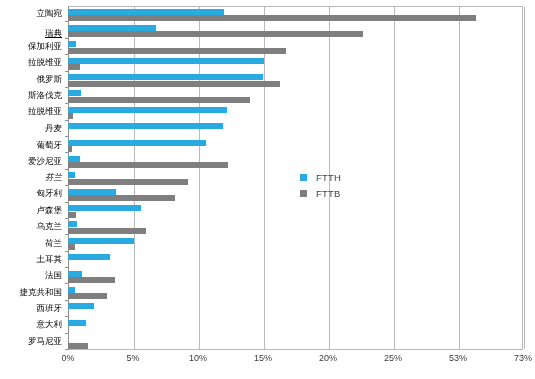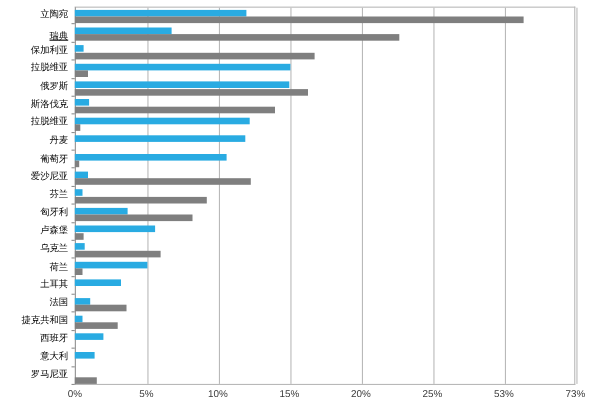--- a/index.html
+++ b/index.html
@@ -153,21 +153,21 @@
       <div class="y-label" style="top: 2.19048px;">立陶宛</div>
       <div class="y-label" style="top: 22px; text-decoration: underline;">瑞典</div>
       <div class="y-label" style="top: 34.9524px;">保加利亚</div>
       <div class="y-label" style="top: 51.3333px;">拉脱维亚</div>
       <div class="y-label" style="top: 67.7143px;">俄罗斯</div>
       <div class="y-label" style="top: 84.0952px;">斯洛伐克</div>
       <div class="y-label" style="top: 100.476px;">拉脱维亚</div>
       <div class="y-label" style="top: 116.857px;">丹麦</div>
       <div class="y-label" style="top: 134px;">葡萄牙</div>
       <div class="y-label" style="top: 149.619px;">爱沙尼亚</div>
-      <div class="y-label" style="top: 166px;">芬兰</div>
+      <div class="y-label" style="top: 166px; font-style: italic;">芬兰</div>
       <div class="y-label" style="top: 182.381px;">匈牙利</div>
       <div class="y-label" style="top: 198.762px;">卢森堡</div>
       <div class="y-label" style="top: 215.143px;">乌克兰</div>
       <div class="y-label" style="top: 231.524px;">荷兰</div>
       <div class="y-label" style="top: 247.905px;">土耳其</div>
       <div class="y-label" style="top: 264.286px;">法国</div>
       <div class="y-label" style="top: 280.667px;">捷克共和国</div>
       <div class="y-label" style="top: 297.048px;">西班牙</div>
       <div class="y-label" style="top: 313.429px;">意大利</div>
       <div class="y-label" style="top: 329.81px;">罗马尼亚</div>
@@ -286,15 +286,23 @@
       <div class="x-label" style="left: 133px;">5%</div>
       <div class="x-label" style="left: 198px;">10%</div>
       <div class="x-label" style="left: 263px;">15%</div>
       <div class="x-label" style="left: 328px;">20%</div>
       <div class="x-label" style="left: 393px;">25%</div>
       <div class="x-label" style="left: 458px;">53%</div>
       <div class="x-label" style="left: 523px;">73%</div>
     </div>
 
   <div id="legend">
+      <div class="legend-entry">
+        <span class="legend-swatch" style="background: rgb(41, 171, 226);"></span>
+        <span class="legend-text">FTTH</span>
+      </div>
+      <div class="legend-entry">
+        <span class="legend-swatch" style="background: rgb(127, 127, 127);"></span>
+        <span class="legend-text">FTTB</span>
+      </div>
     </div>
 
 </div>
 
 </body></html>

